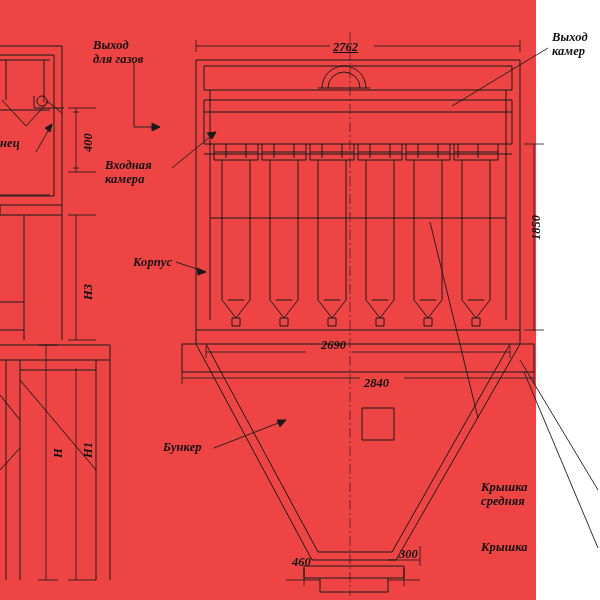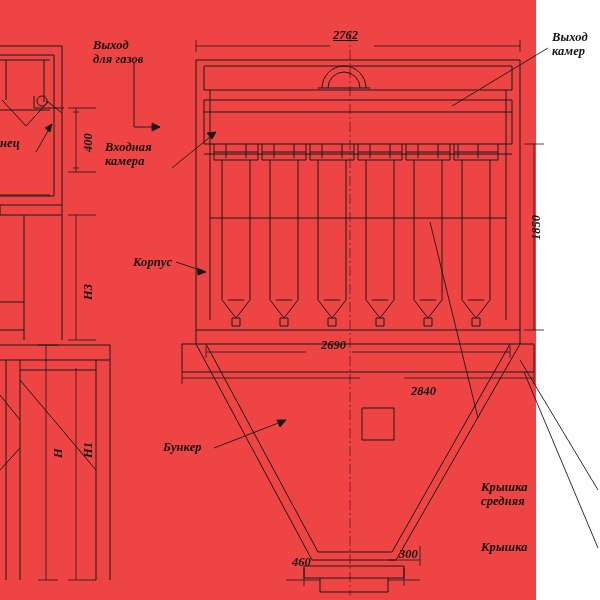--- a/index.html
+++ b/index.html
@@ -269,33 +269,33 @@
         <path d="M 36 152 L 52 124"></path>
         <path d="M 52 124 L 45 128 L 50 132 Z" fill="#1a1a1a"></path>
       </g>
 
     </g>
   </svg>
 
   <div class="lbl" style="left:93px; top:38px;">Выход
 для газов</div>
   <div class="lbl" style="left:0px; top:136px;">нец</div>
-  <div class="lbl" style="left:105px; top:140px;">Входная
+  <div class="lbl" style="left:105px; top:158px;">Входная
 камера</div>
   <div class="lbl" style="left:133px; top:255px;">Корпус</div>
   <div class="lbl" style="left:163px; top:440px;">Бункер</div>
   <div class="lbl" style="left:552px; top:30px;">Выход
 камер</div>
   <div class="lbl" style="left:481px; top:480px;">Крышка
 средняя</div>
   <div class="lbl" style="left:481px; top:540px;">Крышка</div>
 
-  <div class="dim" style="left:333px; top:28px;text-decoration:underline;">2762</div>
+  <div class="dim" style="left:333px; top:40px;text-decoration:underline;">2762</div>
   <div class="dim" style="left:309px; top:338px;margin-left:12px;">2690</div>
-  <div class="dim" style="left:364px; top:384px;margin-left:47px;">2840</div>
+  <div class="dim" style="left:364px; top:376px;">2840</div>
   <div class="dim" style="left:292px; top:555px;">460</div>
   <div class="dim" style="left:399px; top:547px;">300</div>
 
   <div class="dim vert" style="left:529px; top:240px;">1850</div>
   <div class="dim vert" style="left:81px; top:152px;">400</div>
   <div class="dim vert" style="left:81px; top:300px;">H3</div>
   <div class="dim vert" style="left:51px; top:458px;">H</div>
   <div class="dim vert" style="left:81px; top:458px;">H1</div>
 
 </div>

